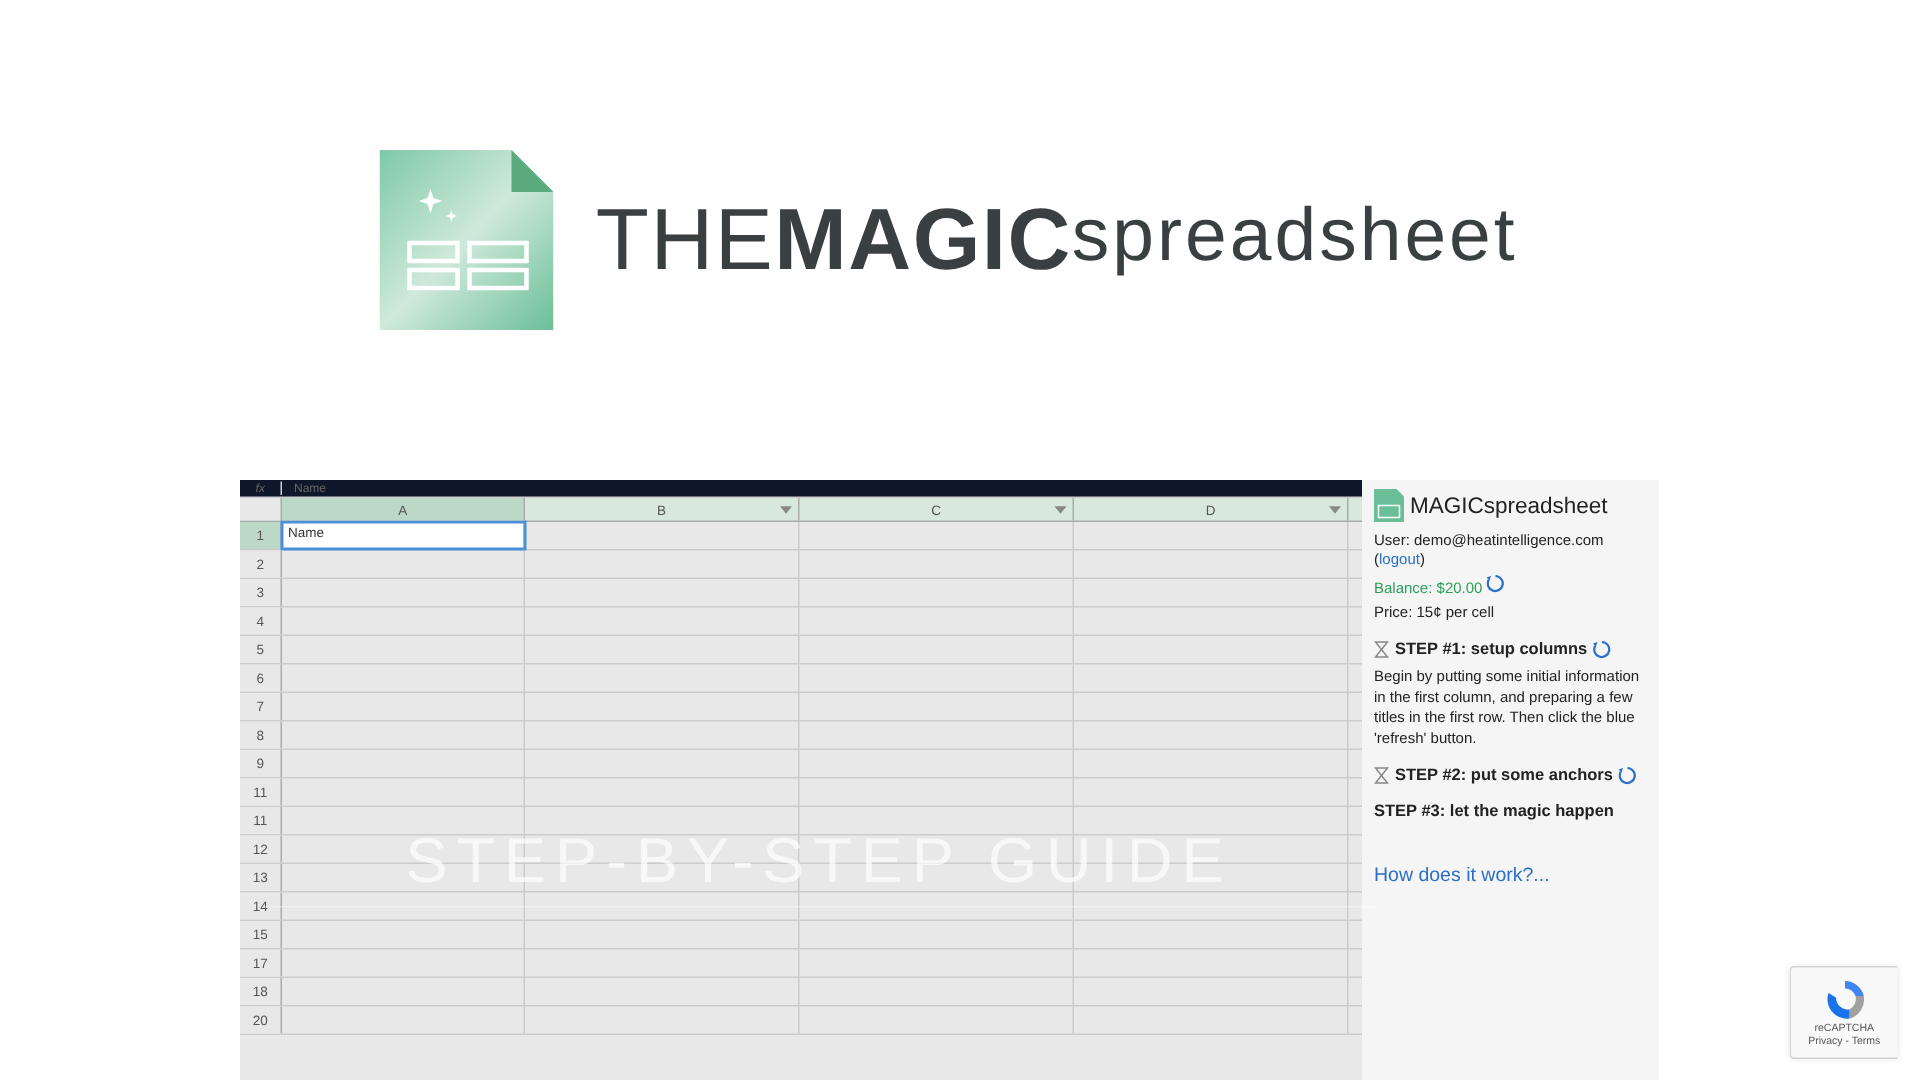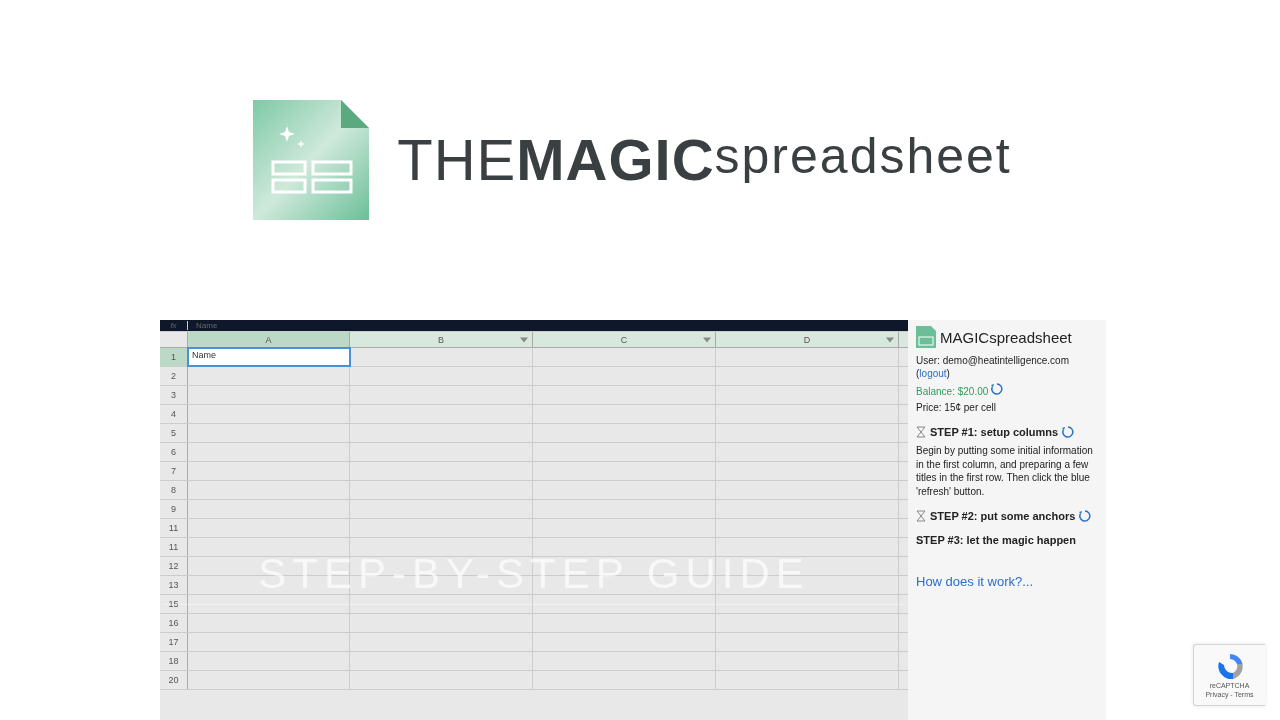--- a/index.html
+++ b/index.html
@@ -24,21 +24,21 @@
   .col-B, .col-C, .col-D { width: 183px; }
   .dd { position: absolute; right: 4px; top: 50%; transform: translateY(-50%); width: 0; height: 0; border-left: 4px solid transparent; border-right: 4px solid transparent; border-top: 5px solid #888; }
   .rows { }
   .row { display: flex; height: 19px; border-bottom: 1px solid #ccc; }
   .row-h { width: 28px; background: #e8e8e8; border-right: 1px solid #aaa; text-align: center; font-size: 9px; color: #555; line-height: 19px; }
   .cell { border-right: 1px solid #ccc; font-size: 9px; padding: 2px 4px; color: #333; }
   .cell-A { width: 162px; }
   .cell-B, .cell-C, .cell-D { width: 183px; }
   .row:first-child .row-h { background: #bcd9c8; }
   .row:first-child .cell-A { background: #fff; outline: 2px solid #4a90d9; outline-offset: -1px; }
-  .overlay-text { position: absolute; top: 230px; left: 4px; width: 740px; text-align: center; font-size: 42px; font-weight: 300; color: rgba(255,255,255,0.7); letter-spacing: 6px; border-bottom: 1px solid rgba(255,255,255,0.4); padding-bottom: 6px; pointer-events: none; }
+  .overlay-text { position: absolute; top: 230px; left: 16px; width: 740px; text-align: center; font-size: 42px; font-weight: 300; color: rgba(255,255,255,0.7); letter-spacing: 6px; border-bottom: 1px solid rgba(255,255,255,0.4); padding-bottom: 6px; pointer-events: none; }
   .sidebar { width: 198px; background: #f5f5f5; padding: 6px 8px; font-size: 10px; color: #222; }
   .sidebar-logo { display: flex; align-items: center; gap: 4px; margin-bottom: 6px; }
   .sb-icon { width: 20px; height: 22px; }
   .sb-title { font-size: 15px; font-weight: 700; color: #222; }
   .sb-title span { font-weight: 300; }
   .sb-line { margin-bottom: 3px; line-height: 1.3; }
   .sb-link { color: #2a6fc9; cursor: pointer; }
   .sb-balance { color: #2a9d5a; font-weight: 400; }
   .sb-step { font-weight: 700; margin-top: 12px; font-size: 11px; display: flex; align-items: center; gap: 4px; }
   .sb-step-body { margin-top: 6px; line-height: 1.35; }
@@ -185,28 +185,28 @@
             <div class="cell cell-D"></div>
           </div>
           <div class="row">
             <div class="row-h">13</div>
             <div class="cell cell-A"></div>
             <div class="cell cell-B"></div>
             <div class="cell cell-C"></div>
             <div class="cell cell-D"></div>
           </div>
           <div class="row">
+            <div class="row-h">14</div>
+            <div class="cell cell-A"></div>
+            <div class="cell cell-B"></div>
+            <div class="cell cell-C"></div>
+            <div class="cell cell-D"></div>
+          </div>
+          <div class="row">
             <div class="row-h">15</div>
-            <div class="cell cell-A"></div>
-            <div class="cell cell-B"></div>
-            <div class="cell cell-C"></div>
-            <div class="cell cell-D"></div>
-          </div>
-          <div class="row">
-            <div class="row-h">16</div>
             <div class="cell cell-A"></div>
             <div class="cell cell-B"></div>
             <div class="cell cell-C"></div>
             <div class="cell cell-D"></div>
           </div>
           <div class="row">
             <div class="row-h">17</div>
             <div class="cell cell-A"></div>
             <div class="cell cell-B"></div>
             <div class="cell cell-C"></div>

